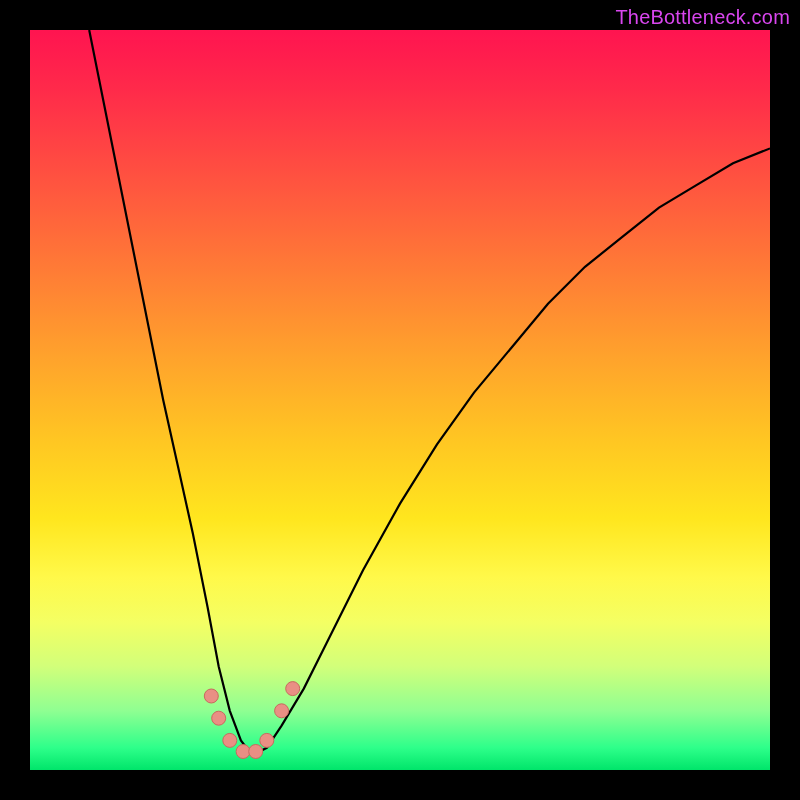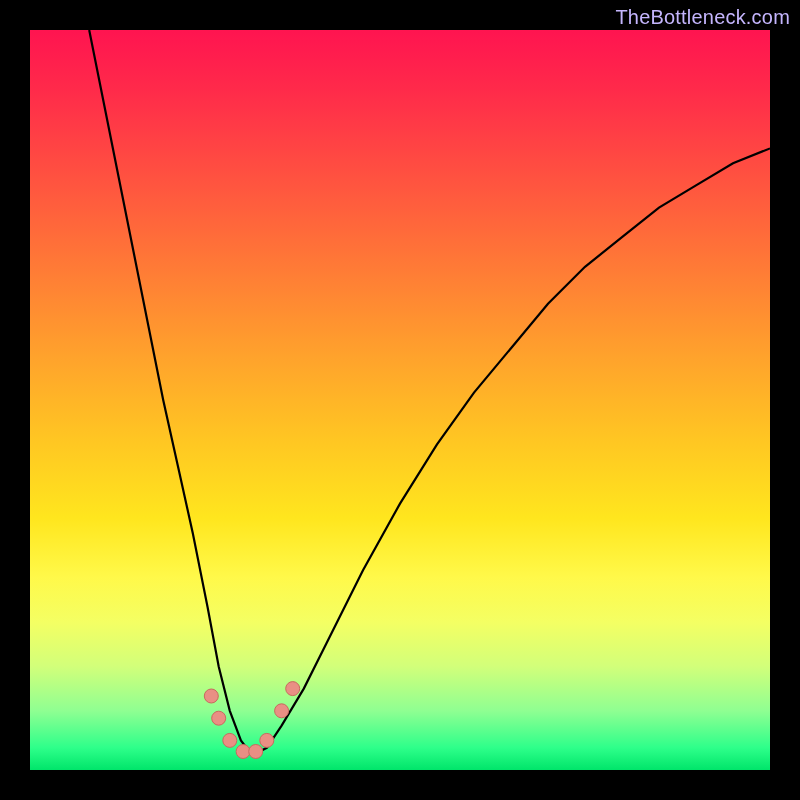--- a/index.html
+++ b/index.html
@@ -30,21 +30,21 @@
       #d2ff7a 86%,
       #8fff92 92%,
       #2eff8a 97%,
       #00e56a 100%
     );
   }
   .watermark {
     position: absolute;
     top: 6px;
     right: 10px;
-    color: #c4b5fd;
+    color: #d946ef;
     font-size: 20px;
     font-weight: 500;
     letter-spacing: 0.2px;
     user-select: none;
   }
   svg.curve {
     position: absolute;
     left: 0;
     top: 0;
     width: 740px;

